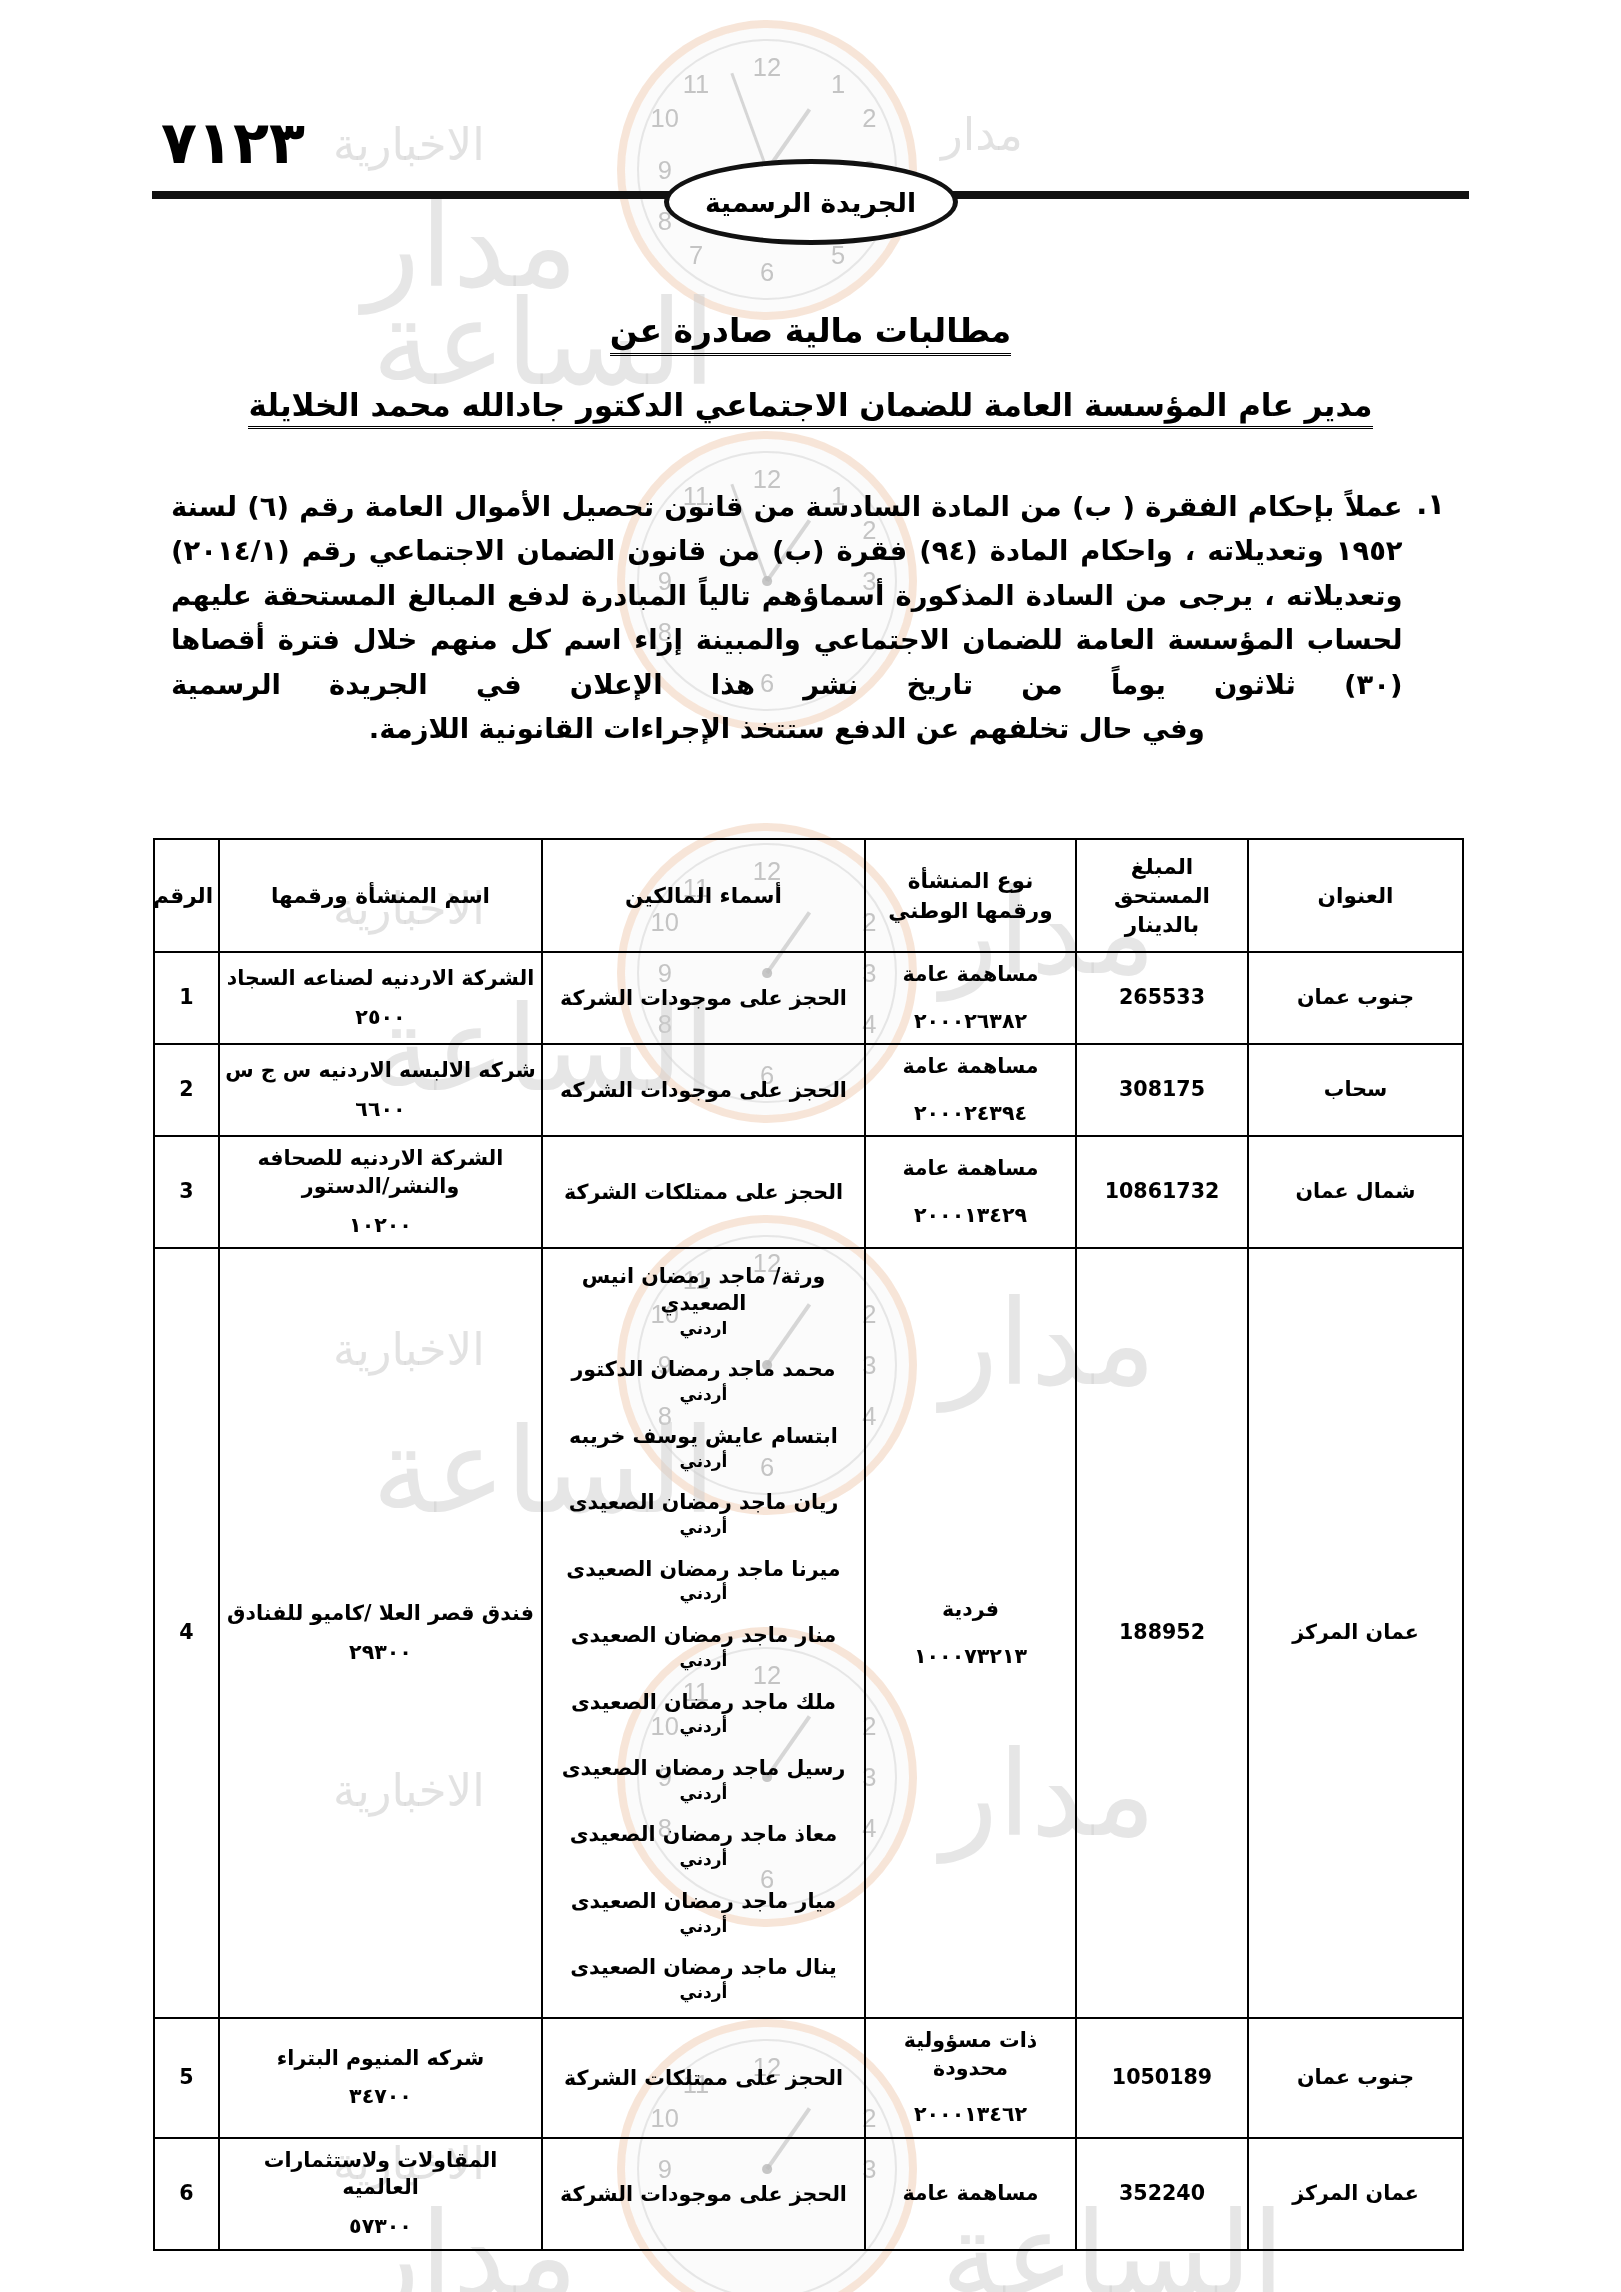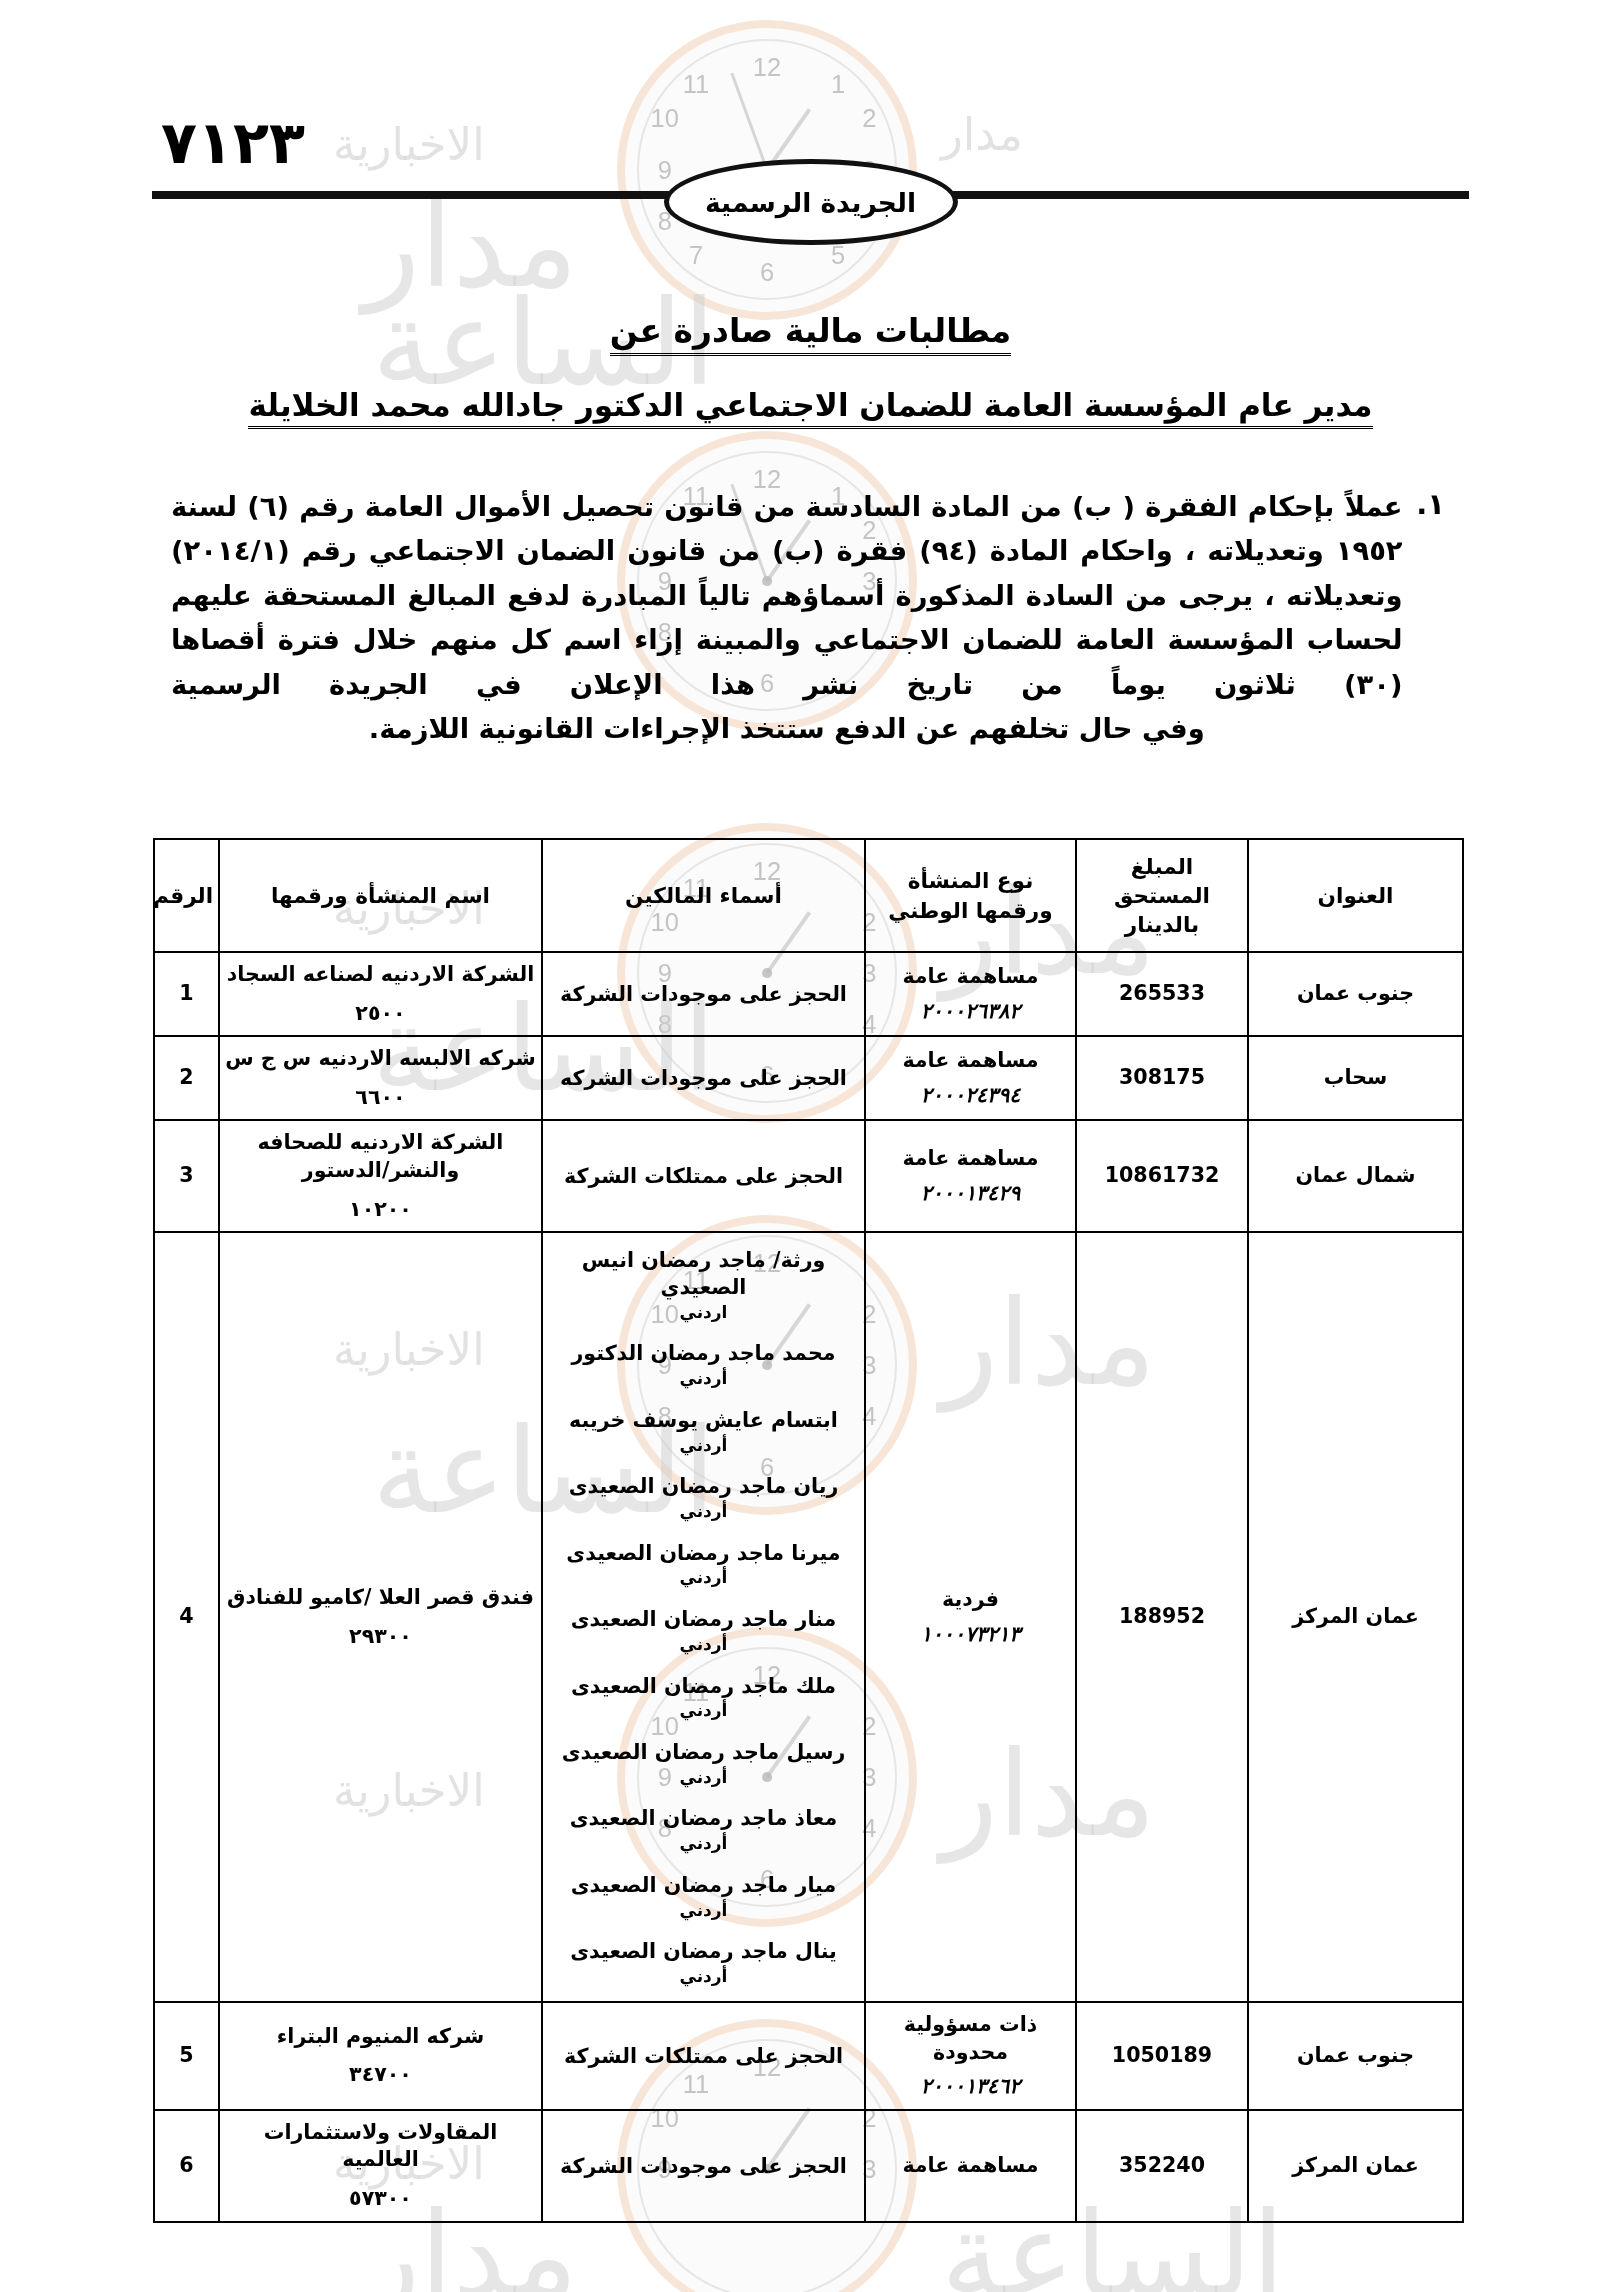--- a/index.html
+++ b/index.html
@@ -237,23 +237,22 @@
   .owner-item {
     line-height: 1.3;
     font-size: 20.6px;
   }
   .owner-nat {
     display: block;
     font-size: 17px;
   }
   .nat-num {
     display: block;
-    margin-top: 7px;
+    margin-top: 19px;
     letter-spacing: 1px;
-    font-style: italic;
   }
   .est-num {
     display: block;
     margin-top: 11px;
     letter-spacing: 1px;
   }
 </style>
 </head>
 <body>
 

